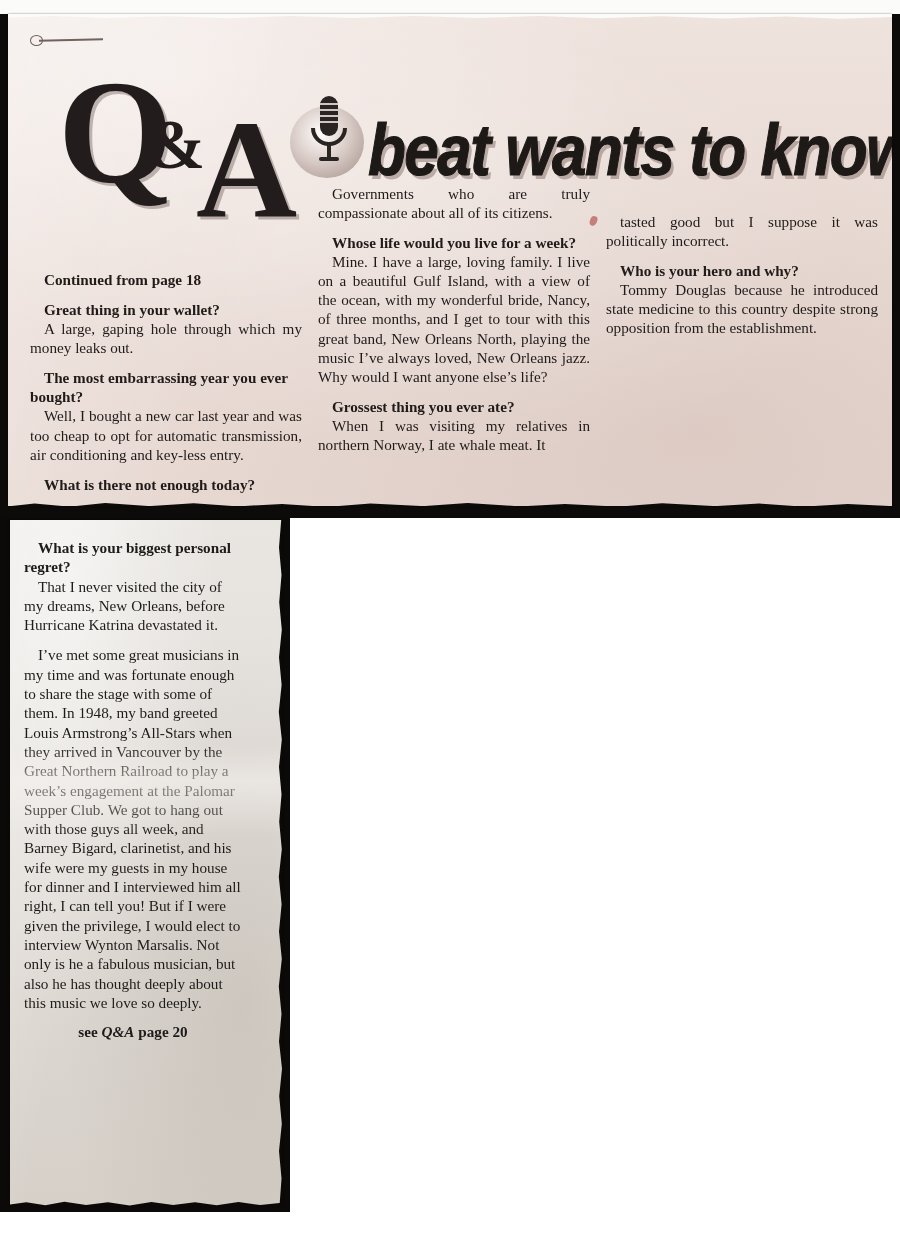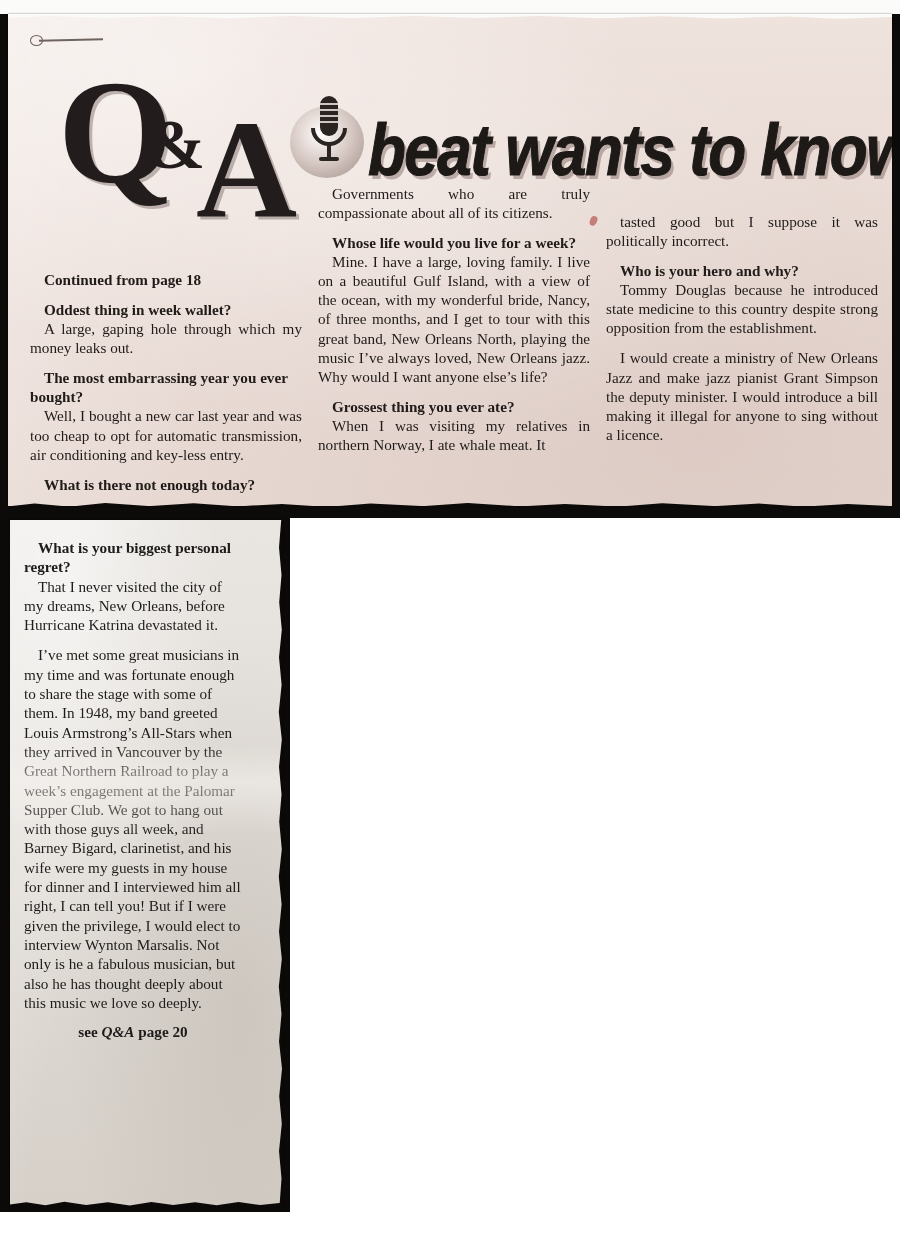--- a/index.html
+++ b/index.html
@@ -358,21 +358,21 @@
       </div>
 
       <div class="beat-head">beat wants to know</div>
     </div>
 
     <div class="cols">
 
       <div class="col c1">
         <p class="q">Continued from page 18</p>
         <div class="gap"></div>
-        <p class="q">Oddest thing in week wallet?</p>
+        <p class="q">Great thing in your wallet?</p>
         <p class="a">A large, gaping hole through which my money leaks out.</p>
         <div class="gap"></div>
         <p class="q">The most embarrassing year you ever bought?</p>
         <p class="a">Well, I bought a new car last year and was too cheap to opt for automatic transmission, air conditioning and key-less entry.</p>
         <div class="gap"></div>
         <p class="q">What is there not enough today?</p>
       </div>
 
       <div class="col c2">
         <p class="a">Governments who are truly compassionate about all of its citizens.</p>
@@ -383,21 +383,20 @@
         <p class="q">Grossest thing you ever ate?</p>
         <p class="a">When I was visiting my relatives in northern Norway, I ate whale meat. It</p>
       </div>
 
       <div class="col c3">
         <p class="a">tasted good but I suppose it was politically incorrect.</p>
         <div class="gap"></div>
         <p class="q">Who is your hero and why?</p>
         <p class="a">Tommy Douglas because he introduced state medicine to this country despite strong opposition from the establishment.</p>
         <div class="gap"></div>
-        <p class="a">I would create a ministry of New Orleans Jazz and make jazz pianist Grant Simpson the deputy minister. I would introduce a bill making it illegal for anyone to sing without a licence.</p>
       </div>
     </div>
 
     <div class="smudge"></div>
     <div class="torn-bottom"></div>
   </div>
 </div>
 
 <div id="bottom-clipping">
   <div class="strip">

